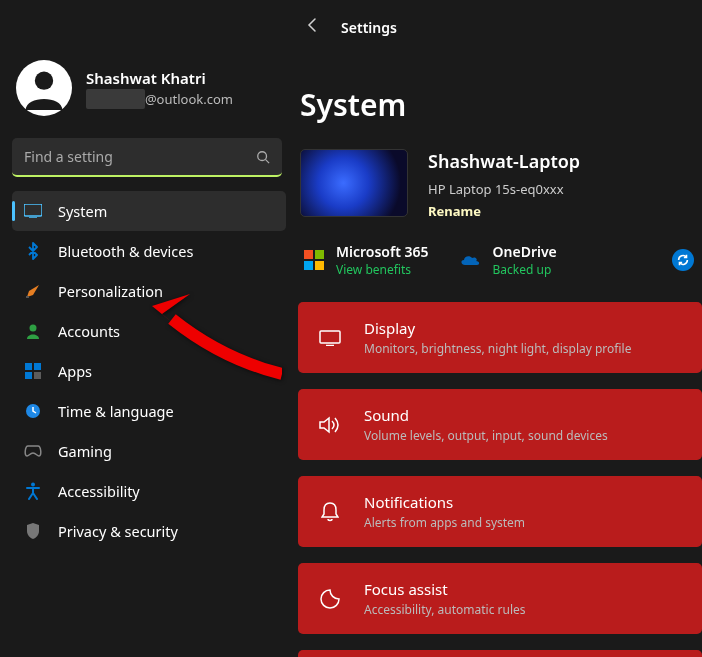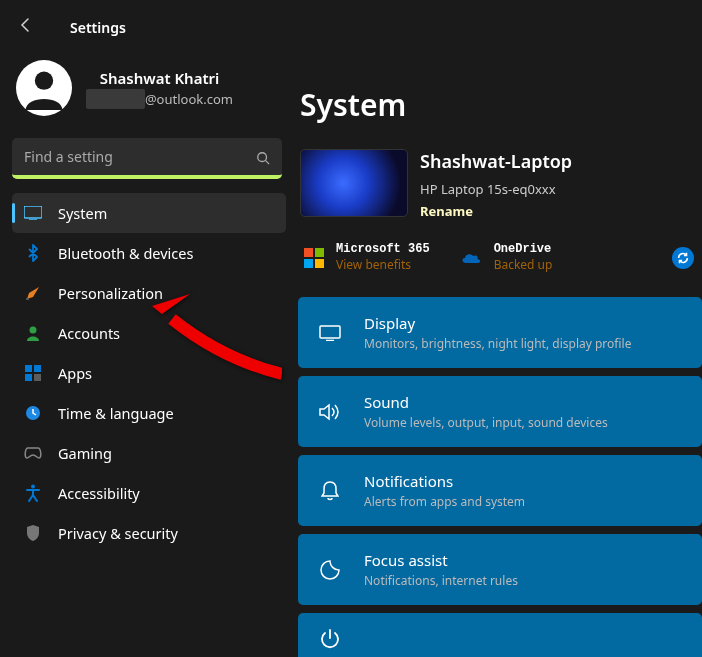--- a/index.html
+++ b/index.html
@@ -1,59 +1,59 @@
 <!DOCTYPE html>
 <html><head>
 <meta charset="utf-8">
 <style>
 * { margin: 0; padding: 0; box-sizing: border-box; font-family: "Segoe UI", system-ui, sans-serif; }
 body { background: #1a1a1a; color: #fff; width: 702px; height: 657px; overflow: hidden; }
 
-.header { display: flex; align-items: center; gap: 36px; padding: 16px 18px; }
+.header { display: flex; align-items: center; gap: 20px; padding: 16px 18px; justify-content: center; }
 .back { opacity: 0.8; cursor: pointer; }
 .header-title { font-size: 14px; font-weight: 600; }
 
 .layout { display: flex; height: calc(100% - 50px); }
 .sidebar { width: 290px; padding: 0 4px 0 12px; }
 .main { flex: 1; padding: 0 0 0 8px; overflow-y: auto; }
 
 .profile { display: flex; align-items: center; gap: 14px; padding: 6px 0 22px 4px; }
 .avatar { width: 56px; height: 56px; border-radius: 50%; background: #fff; display: flex; align-items: center; justify-content: center; }
 .avatar svg { width: 44px; height: 44px; }
-.profile-name { font-weight: 600; font-size: 15px; text-align: center; }
+.profile-name { font-weight: 600; font-size: 15px; }
 .profile-email { font-size: 13px; color: #bbb; margin-top: 2px; }
 .profile-email .blur { background: #3a3a3a; color: transparent; padding: 1px 26px; border-radius: 2px; }
 
 .search { position: relative; margin: 0 4px 14px 0; }
-.search input { width: 100%; background: #2d2d2d; border: none; border-bottom: 4px solid #bef264; border-radius: 5px; color: #0ea5e9; font-size: 14px; padding: 9px 36px 9px 12px; outline: none; }
+.search input { width: 100%; background: #2d2d2d; border: none; border-bottom: 2px solid #bef264; border-radius: 5px; color: #0ea5e9; font-size: 14px; padding: 9px 36px 9px 12px; outline: none; }
 .search input::placeholder { color: #aaa; }
 .search .sicon { position: absolute; right: 12px; top: 50%; transform: translateY(-50%); opacity: 0.8; }
 
 .nav-item { display: flex; align-items: center; gap: 16px; padding: 10px 12px; border-radius: 5px; cursor: pointer; font-size: 14.5px; position: relative; }
 .nav-item.selected { background: #2d2d2d; }
 .nav-item.selected::before { content: ""; position: absolute; left: 0; top: 10px; bottom: 10px; width: 3px; background: #4cc2ff; border-radius: 2px; }
 .nav-icon { width: 18px; height: 18px; display: flex; align-items: center; justify-content: center; }
 
 .page-title { font-size: 30px; font-weight: 600; padding: 30px 0 24px 2px; }
 
-.device-card { display: flex; gap: 12px; padding: 0 0 16px 2px; }
+.device-card { display: flex; gap: 20px; padding: 0 0 16px 2px; }
 .thumb { width: 108px; height: 68px; border-radius: 5px; background: radial-gradient(circle at 40% 50%, #3b6cff 0%, #1a3cc7 35%, #0a0a2a 80%); border: 1px solid #333; }
 .device-name { font-weight: 600; font-size: 18px; }
 .device-model { font-size: 13px; color: #ccc; margin-top: 7px; }
 .rename { font-size: 13px; color: #fef9c3; margin-top: 4px; cursor: pointer; font-weight: bold; }
 
 .services { display: flex; gap: 30px; padding: 6px 8px 24px 6px; align-items: center; }
 .svc { display: flex; gap: 12px; align-items: center; }
-.svc-title { font-weight: 600; font-size: 12px; font-family: Liberation Mono, monospace; }
-.svc-sub { font-size: 12px; color: #a16207; }
+.svc-title { font-weight: 600; font-size: 14px; }
+.svc-sub { font-size: 12px; color: #22c55e; }
 .ms365 { display: grid; grid-template-columns: 9px 9px; grid-template-rows: 9px 9px; gap: 2px; }
 .ms365 div:nth-child(1){background:#f25022}.ms365 div:nth-child(2){background:#7fba00}.ms365 div:nth-child(3){background:#00a4ef}.ms365 div:nth-child(4){background:#ffb900}
 .sync-badge { margin-left: auto; width: 22px; height: 22px; border-radius: 50%; background: #0078d4; display:flex;align-items:center;justify-content:center;}
 
-.setting { display: flex; align-items: center; gap: 22px; background: #0369a1; border-radius: 5px; padding: 16px 20px; margin-bottom: 8px; cursor: pointer; }
+.setting { display: flex; align-items: center; gap: 22px; background: #b91c1c; border-radius: 5px; padding: 16px 20px; margin-bottom: 16px; cursor: pointer; }
 .setting-icon { width: 24px; display:flex; justify-content:center; }
 .setting-title { font-size: 15px; }
 .setting-sub { font-size: 12px; color: #bbb; margin-top: 2px; }
 
 .arrow { position: absolute; left: 152px; top: 294px; pointer-events: none; }
 .arrow svg { filter: drop-shadow(1px 1px 2px rgba(0,0,0,0.6)); }
 </style>
 </head>
 <body>
 
@@ -254,21 +254,21 @@
           </div>
         </div>
         <div class="setting">
           <span class="setting-icon">
             <svg width="20" height="20" viewBox="0 0 20 20">
               <path d="M10 1 A9 9 0 1 0 19 10 C14 10 10 6 10 1 Z" stroke="#fff" fill="none" stroke-width="1.5"></path>
             </svg>
           </span>
           <div>
             <div class="setting-title">Focus assist</div>
-            <div class="setting-sub">Notifications, internet rules</div>
+            <div class="setting-sub">Accessibility, automatic rules</div>
           </div>
         </div>
         <div class="setting">
           <span class="setting-icon">
             <svg width="18" height="20" viewBox="0 0 18 20">
               <path d="M9 1 L9 9 M4 4 A8 8 0 1 0 14 4" stroke="#fff" fill="none" stroke-width="1.8" stroke-linecap="round"></path>
             </svg>
           </span>
         </div>
       </div>

